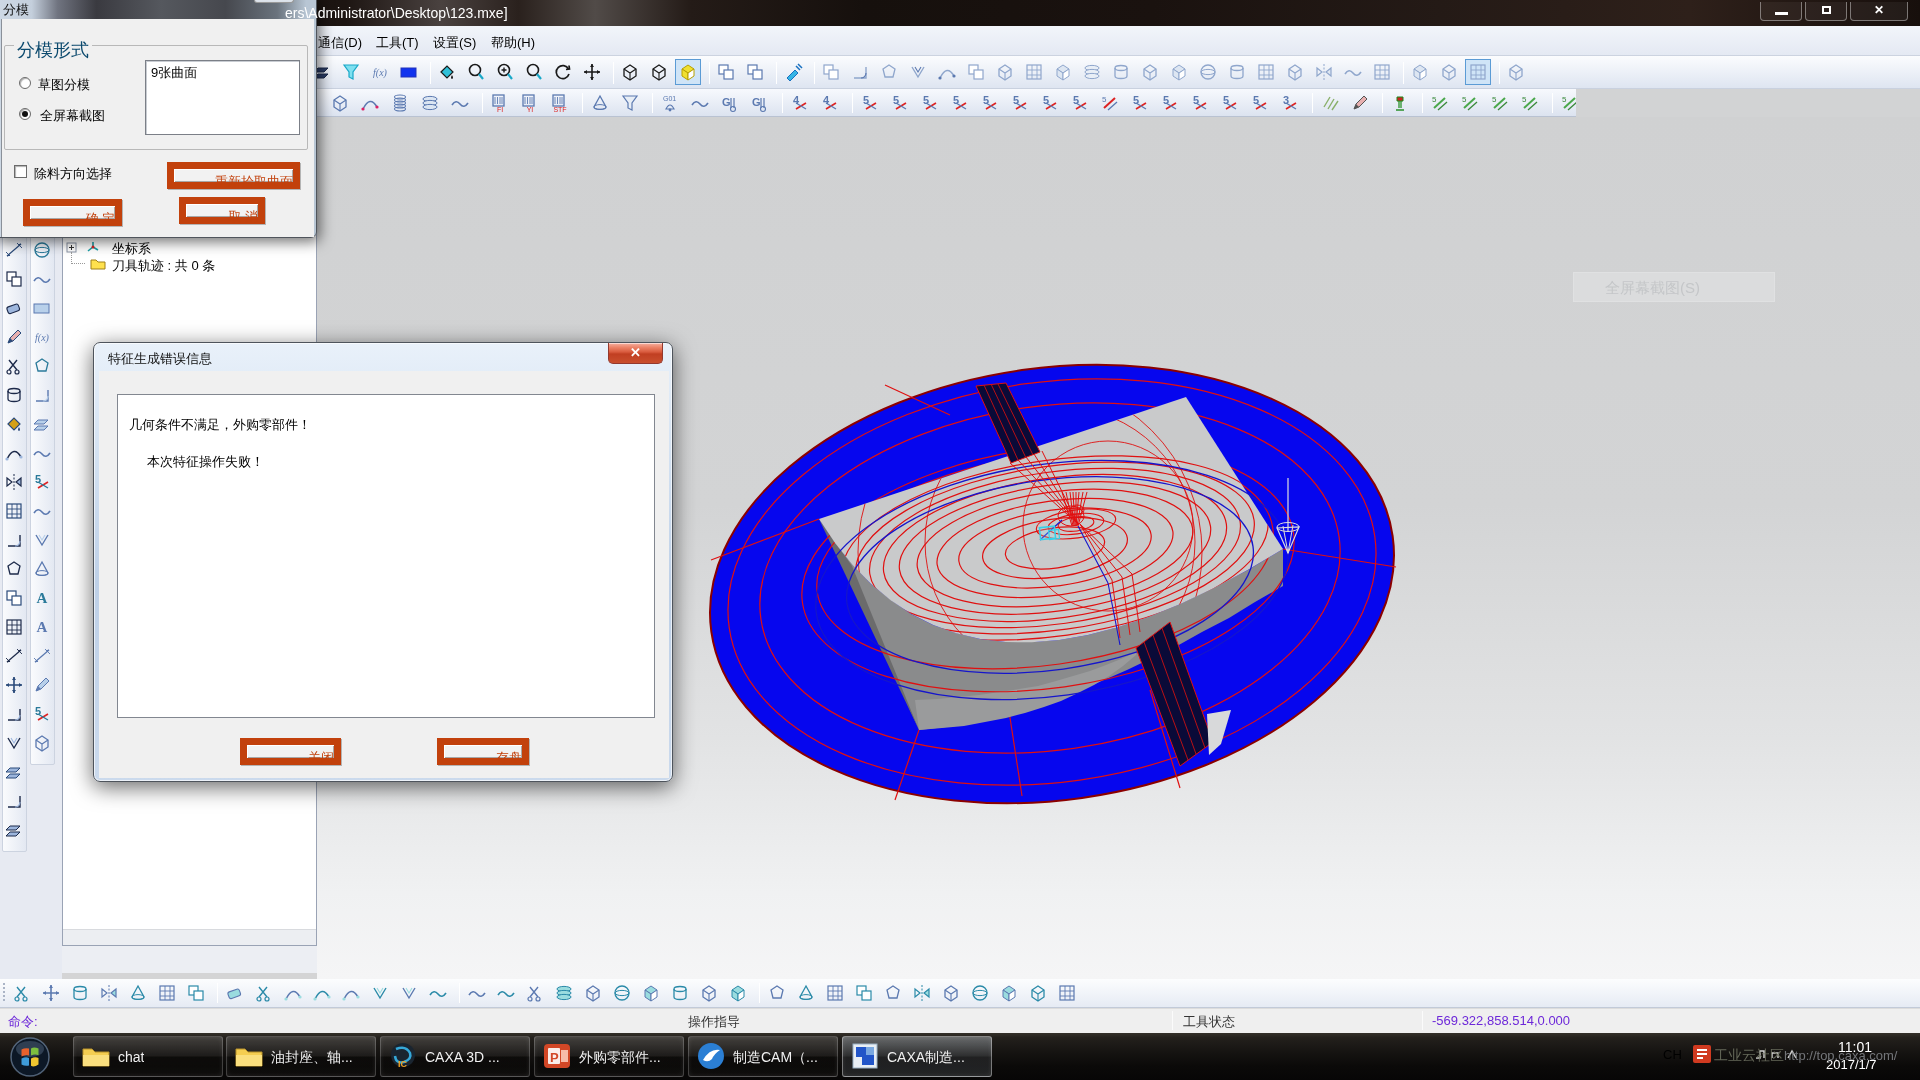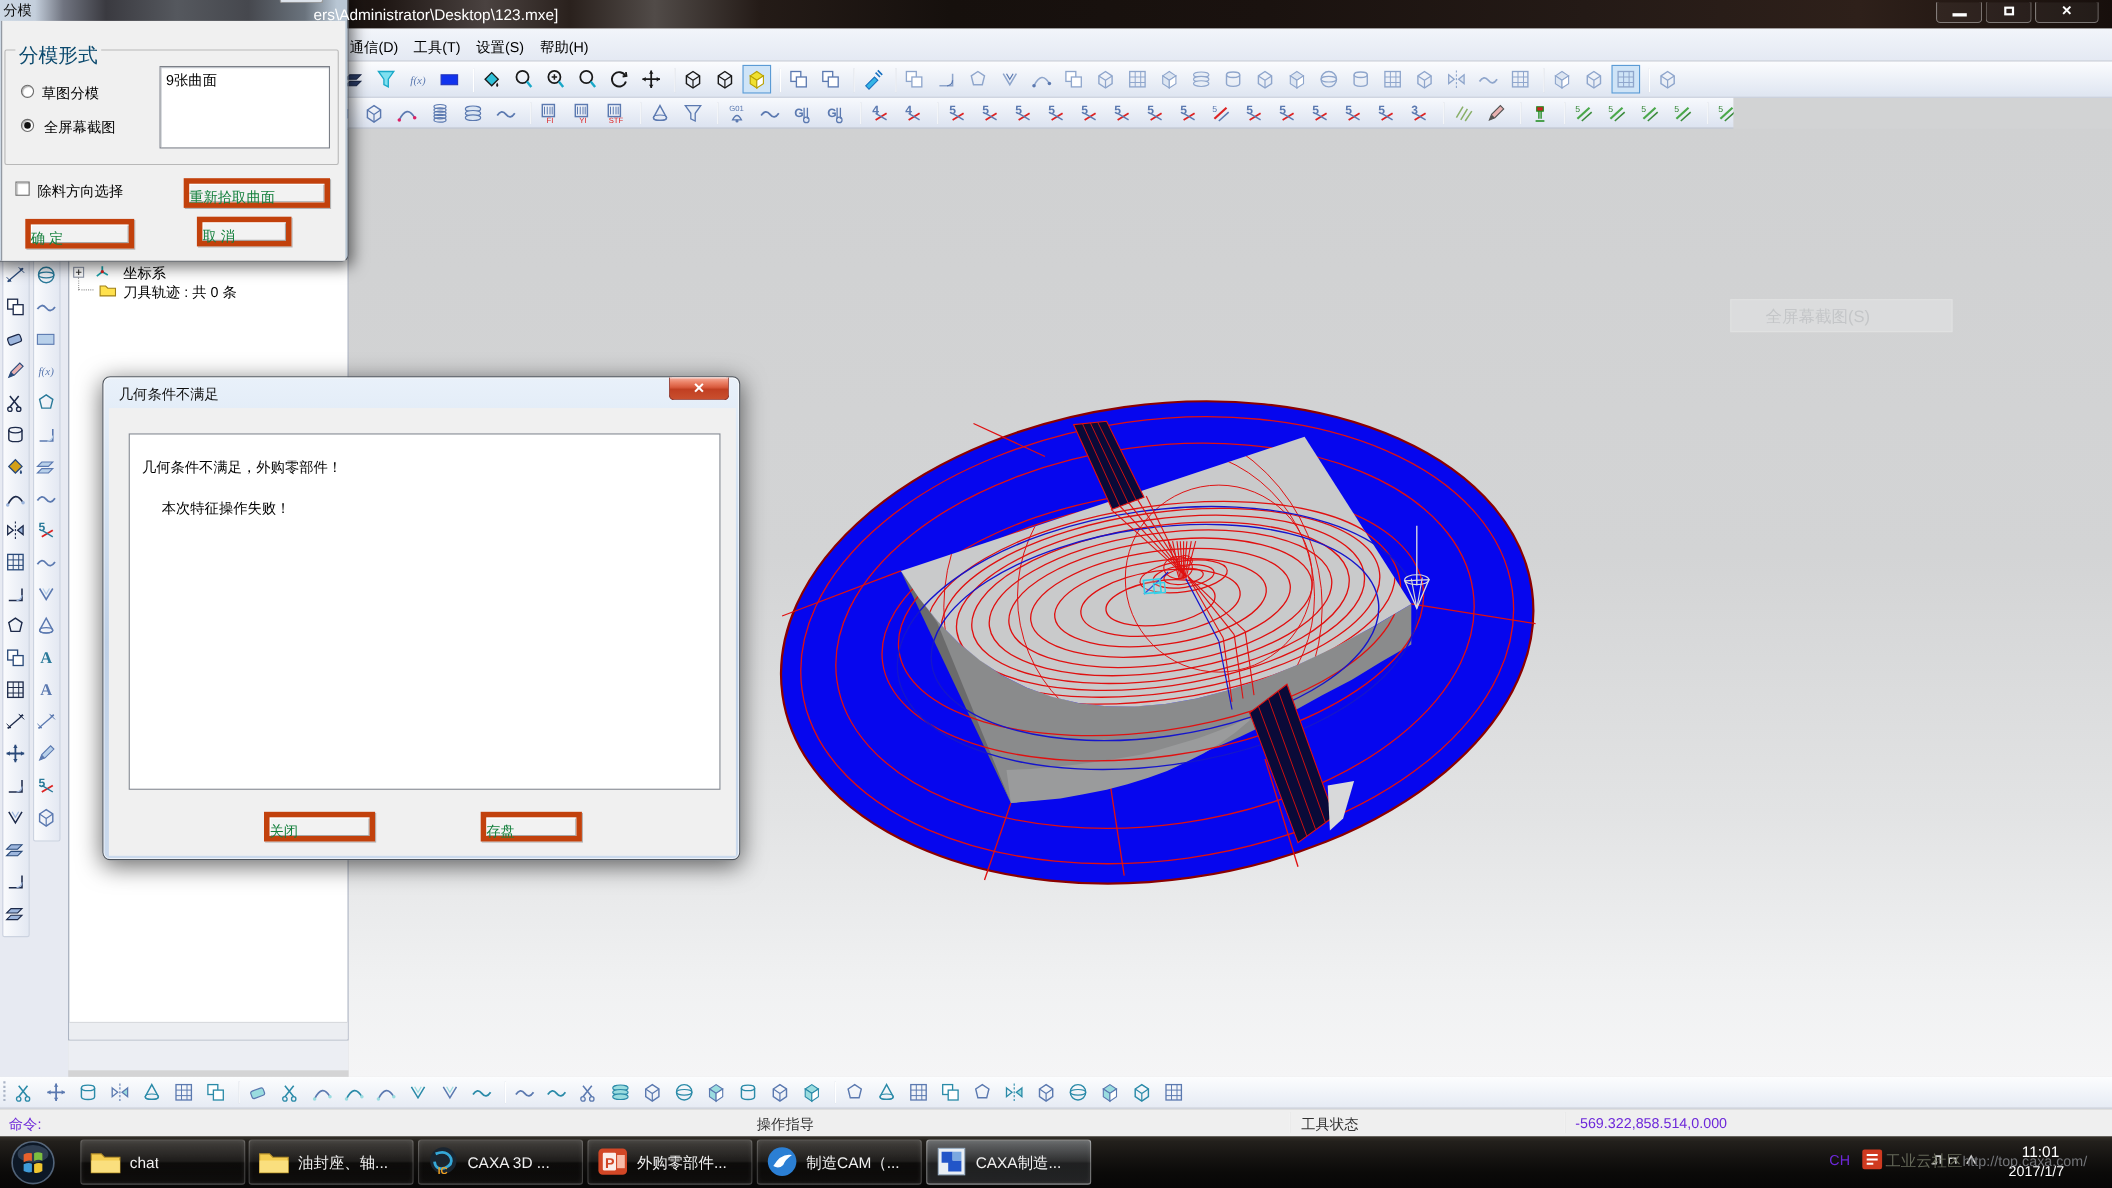--- a/index.html
+++ b/index.html
@@ -34,22 +34,22 @@
  background:linear-gradient(rgba(255,255,255,.14),rgba(255,255,255,.05) 48%,rgba(0,0,0,.25) 52%,rgba(45,40,36,.2));box-shadow:inset 0 0 5px rgba(255,255,255,.09)}
 .tbtn.active{background:linear-gradient(rgba(205,215,225,.40),rgba(150,160,170,.22) 48%,rgba(60,65,70,.35) 52%,rgba(100,105,110,.30));border-color:rgba(255,255,255,.40)}
 .tlabel{position:absolute;left:44px;top:12px;font-size:14px;color:#f0f0f0;white-space:nowrap;overflow:hidden;max-width:100px}
 .dlg1{left:-8px;top:-8px;width:325px;height:246px;border-radius:6px;border:1px solid #50555c;z-index:50;
  background:linear-gradient(90deg,#cfdae6 0%,#c4cfdc 12%,#707480 20%,#3a3a40 32%,#55585e 52%,#46484e 72%,#6a737d 88%,#b8c6d4 97%);
  box-shadow:3px 4px 14px rgba(0,0,0,.55)}
 .dlg1 .client{position:absolute;left:8px;top:26px;width:313px;height:218px;background:#f0f0f0;border-left:1px solid #8a9099}
 .dlg1 .title{position:absolute;left:10px;top:8px;font-size:13px;color:#101010}
 .groupbox{position:absolute;border:1px solid #b8b8b8;border-radius:2px}
 .glabel{position:absolute;top:-8px;left:9px;background:#f0f0f0;padding:0 3px;font-size:18px;color:#0c4a6e}
-.w32btn{position:absolute;background:#f2f2f2;border:5px solid #c2410c;box-shadow:inset 1px 1px 0 #ffffff,inset -1px -1px 0 #a8a8a8,1px 1px 0 rgba(0,0,0,.25);
- text-align:left;font-size:13px;color:#15803d}
+.w32btn{position:absolute;background:#f2f2f2;border:7px solid #c2410c;box-shadow:inset 1px 1px 0 #ffffff,inset -1px -1px 0 #a8a8a8,1px 1px 0 rgba(0,0,0,.25);
+ text-align:right;font-size:13px;color:#c2410c}
 .sunken{position:absolute;background:#fff;border:1px solid #7b7f87;box-shadow:inset 1px 1px 0 #c8ccd2}
 .radio{position:absolute;width:12px;height:12px;border-radius:50%;border:1px solid #6b6b6b;background:#fff;box-shadow:inset 1px 1px 1px #b0b0b0}
 .radio.sel::after{content:"";position:absolute;left:2px;top:2px;width:6px;height:6px;border-radius:50%;background:#111}
 .cbox{position:absolute;width:13px;height:13px;border:1px solid #6b6b6b;background:#fff;box-shadow:inset 1px 1px 1px #b0b0b0}
 .dtext{position:absolute;font-size:13px;color:#000}
 .dlg2{left:93px;top:342px;width:580px;height:440px;border-radius:7px;border:1px solid #4e545c;z-index:55;
  background:linear-gradient(#e9f1fa 0%,#d4e2f2 25%,#bed0e7 55%,#cbdaed 100%);
  box-shadow:0 5px 22px rgba(0,0,0,.6), inset 0 0 0 1px rgba(255,255,255,.65)}
 .dlg2 .client{position:absolute;left:5px;top:28px;width:570px;height:407px;background:#f0f0f0}
 .dlg2 .title{position:absolute;left:14px;top:7px;font-size:13px;color:#101010}
@@ -930,21 +930,21 @@
   </svg>
 <svg class="abs" style="left:696px;top:1041px;z-index:3" width="30" height="30" viewBox="0 0 30 30">
     <circle cx="15" cy="15" r="13" fill="#2b7fd4"></circle>
     <path d="M7 19 Q14 7 24 9 Q18 13 16 18 Q12 22 7 19 Z" fill="#fff"></path>
   </svg>
 <svg class="abs" style="left:850px;top:1041px;z-index:3" width="30" height="30" viewBox="0 0 30 30">
     <rect x="3" y="3" width="24" height="24" fill="#e8eef4" stroke="#9ab0c4"></rect>
     <path d="M6 6 H16 V14 H24 V24 H12 V16 H6 Z" fill="#2255c8"></path>
     <path d="M16 6 H24 V14 H16 Z" fill="#7aa8e0"></path>
   </svg>
-<div class="abs" style="left:1663px;top:1047px;color:#6d28d9;font-size:13px;z-index:3">CH</div>
+<div class="abs" style="left:1663px;top:1047px;color:#000000;font-size:13px;z-index:3">CH</div>
 <svg class="abs" style="left:1692px;top:1044px;z-index:3" width="20" height="20" viewBox="0 0 20 20">
     <rect x="1" y="1" width="18" height="18" rx="2" fill="#d03a20"></rect>
     <path d="M5 6 H15 M5 10 H15 M5 14 H11" stroke="#fff" stroke-width="1.8"></path>
   </svg>
 <svg class="abs" style="left:1752px;top:1046px;z-index:3" width="60" height="16" viewBox="0 0 60 16">
     <path d="M4 12 L8 12 L8 5 L12 5 L12 12 M20 12 V7 L26 7 V12 M36 12 L40 5 L44 12" stroke="rgba(255,255,255,.8)" stroke-width="1.5" fill="none"></path>
   </svg>
 <div class="abs" style="left:1838px;top:1039px;color:#fff;font-size:14px;z-index:3">11:01</div>
 <div class="abs" style="left:1826px;top:1057px;color:#fff;font-size:13px;z-index:3">2017/1/7</div>
 <div class="abs" style="left:1714px;top:1047px;color:rgba(108,112,96,.92);font-size:14px;white-space:nowrap;z-index:4">工业云社区<span style="font-size:13px;color:rgba(125,128,132,.9)">http://top.caxa.com/</span></div>
@@ -962,21 +962,21 @@
       <div class="sunken" style="left:143px;top:41px;width:155px;height:75px"></div>
       <div class="dtext" style="left:149px;top:45px">9张曲面</div>
       <div class="cbox" style="left:12px;top:146px"></div>
       <div class="dtext" style="left:32px;top:146px">除料方向选择</div>
       <div class="w32btn" style="left:165px;top:143px;width:133px;height:27px;line-height:25px">重新拾取曲面</div>
       <div class="w32btn" style="left:21px;top:180px;width:99px;height:27px;line-height:25px">确 定</div>
       <div class="w32btn" style="left:177px;top:178px;width:86px;height:27px;line-height:25px">取 消</div>
     </div>
   </div>
 <div class="abs dlg2">
-    <div class="title">几何条件不满足</div>
+    <div class="title">特征生成错误信息</div>
     <div class="closebtn">✕</div>
     <div class="client">
       <div class="sunken" style="left:18px;top:23px;width:538px;height:324px;box-shadow:none;border:1px solid #828790"></div>
       <div class="dtext" style="left:30px;top:45px">几何条件不满足，外购零部件！</div>
       <div class="dtext" style="left:48px;top:82px">本次特征操作失败！</div>
       <div class="w32btn" style="left:141px;top:367px;width:101px;height:27px;line-height:25px">关闭</div>
       <div class="w32btn" style="left:338px;top:367px;width:92px;height:27px;line-height:25px">存盘</div>
     </div>
   </div>
 </body></html>

